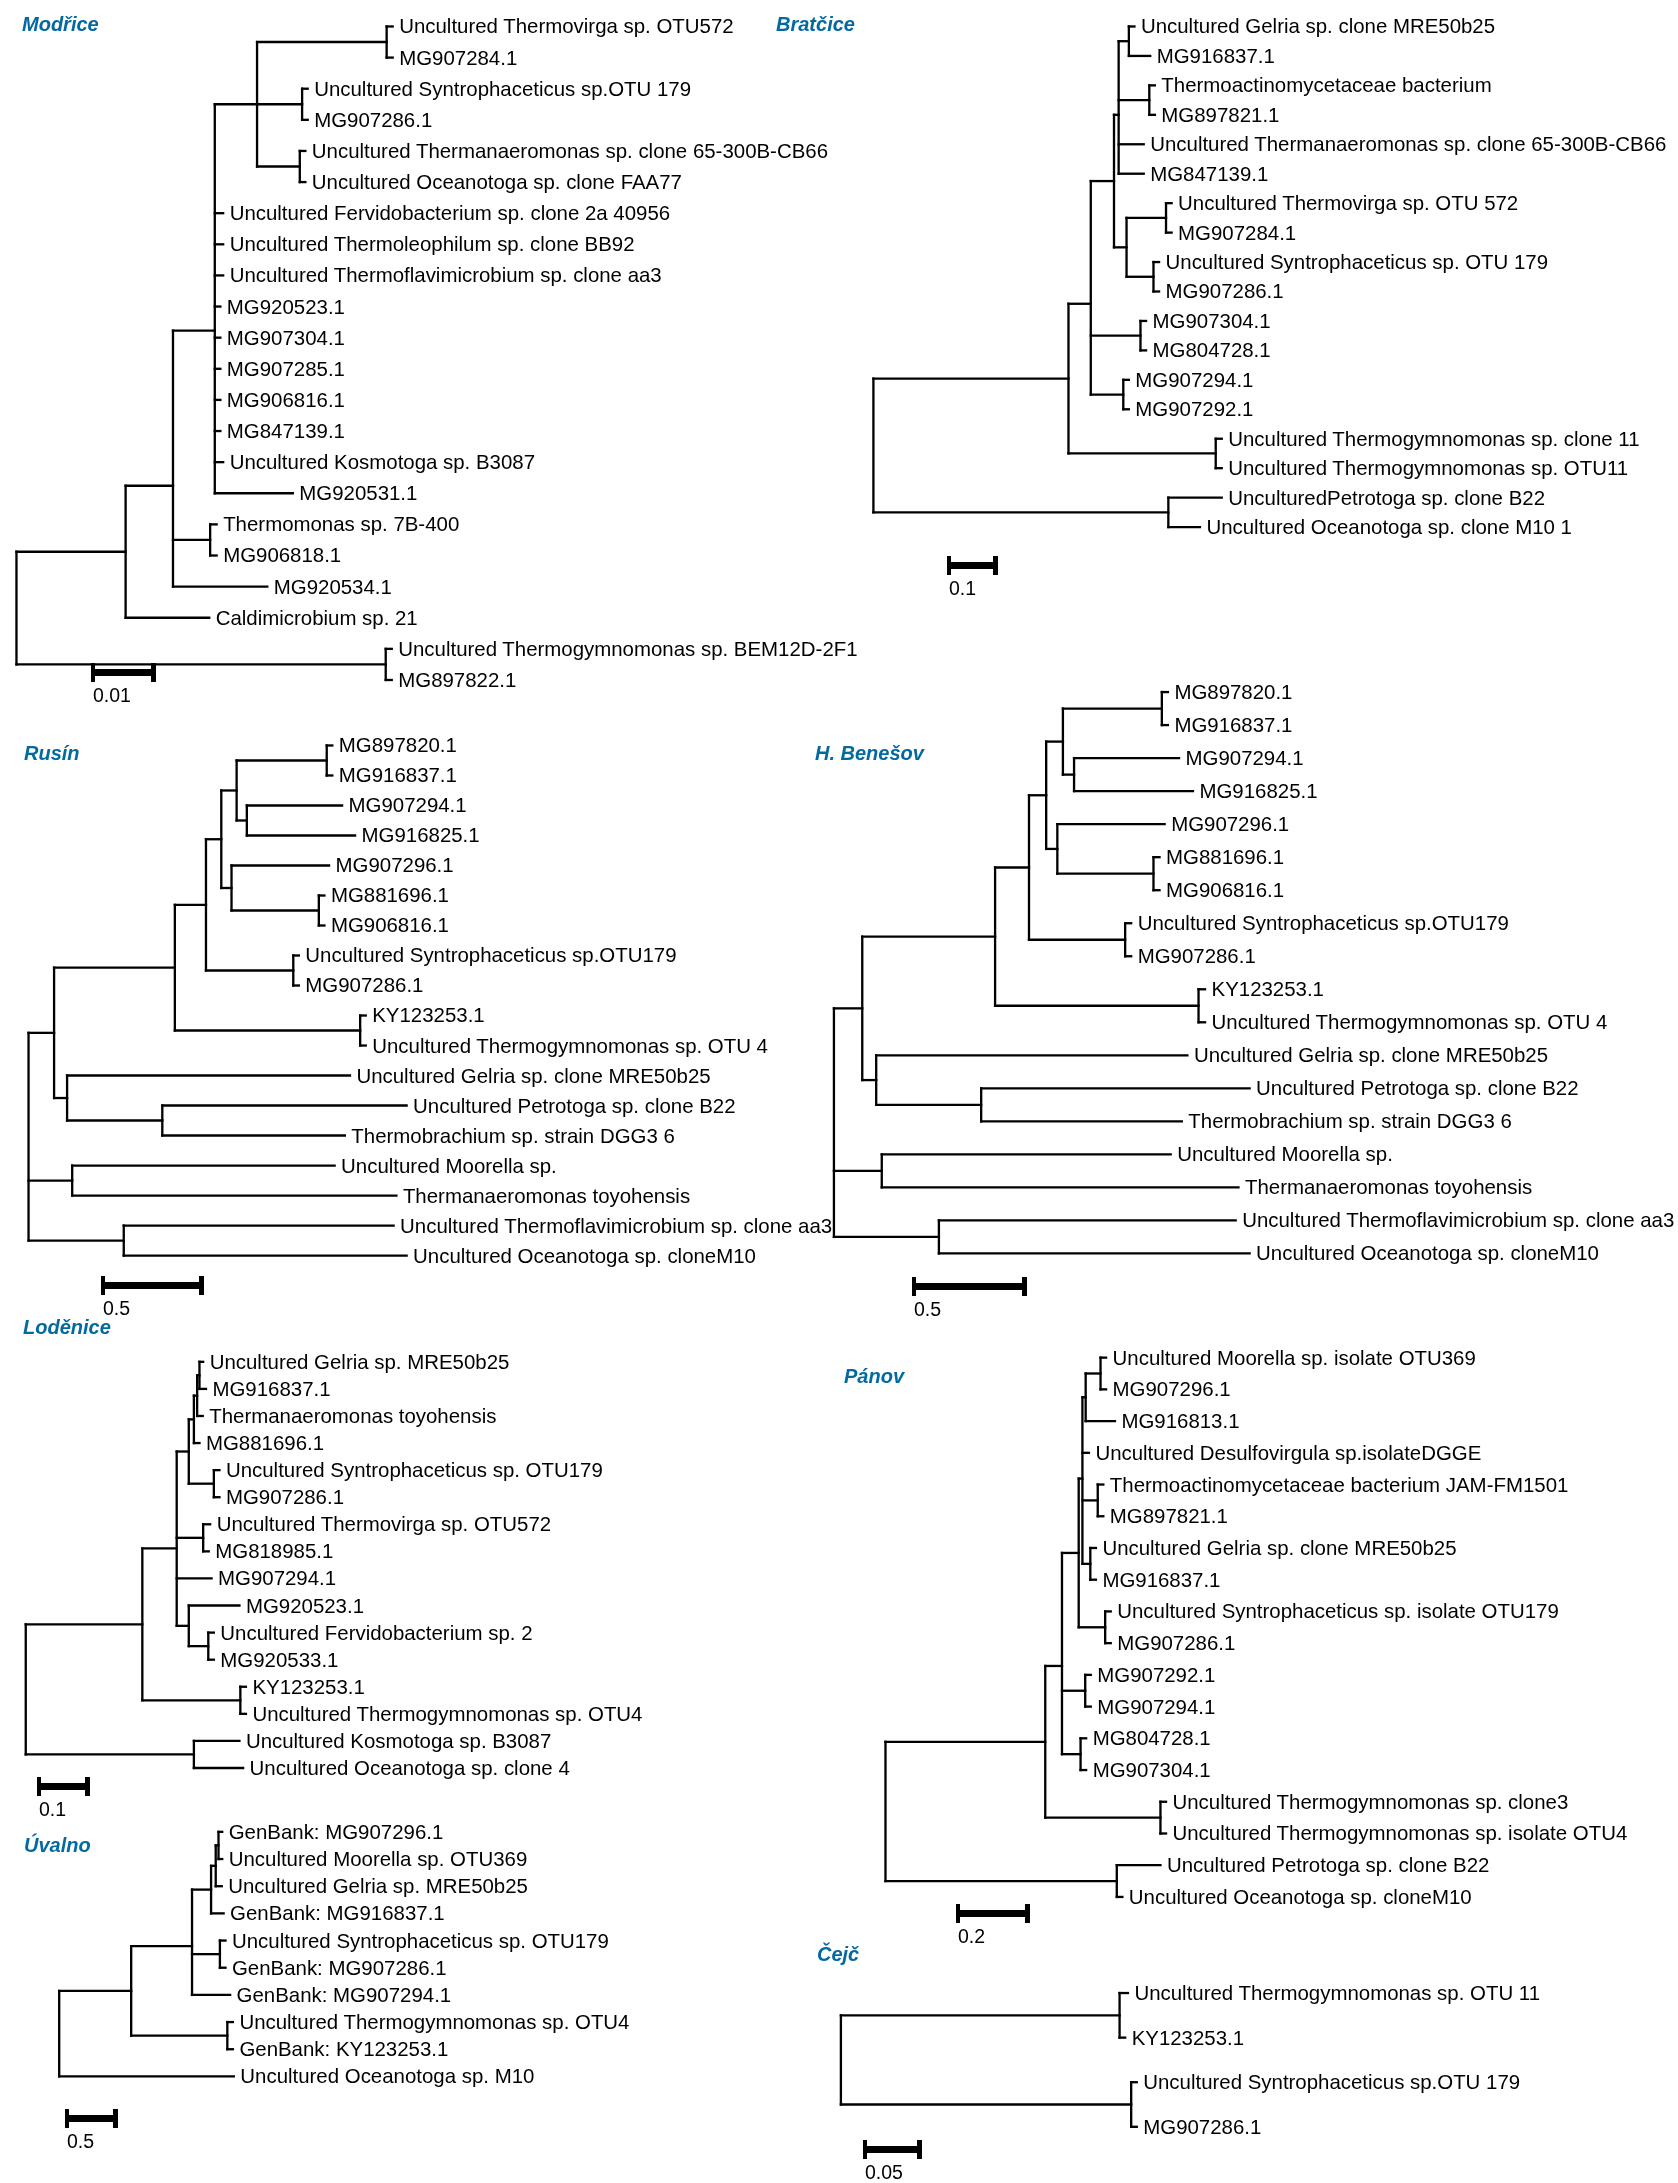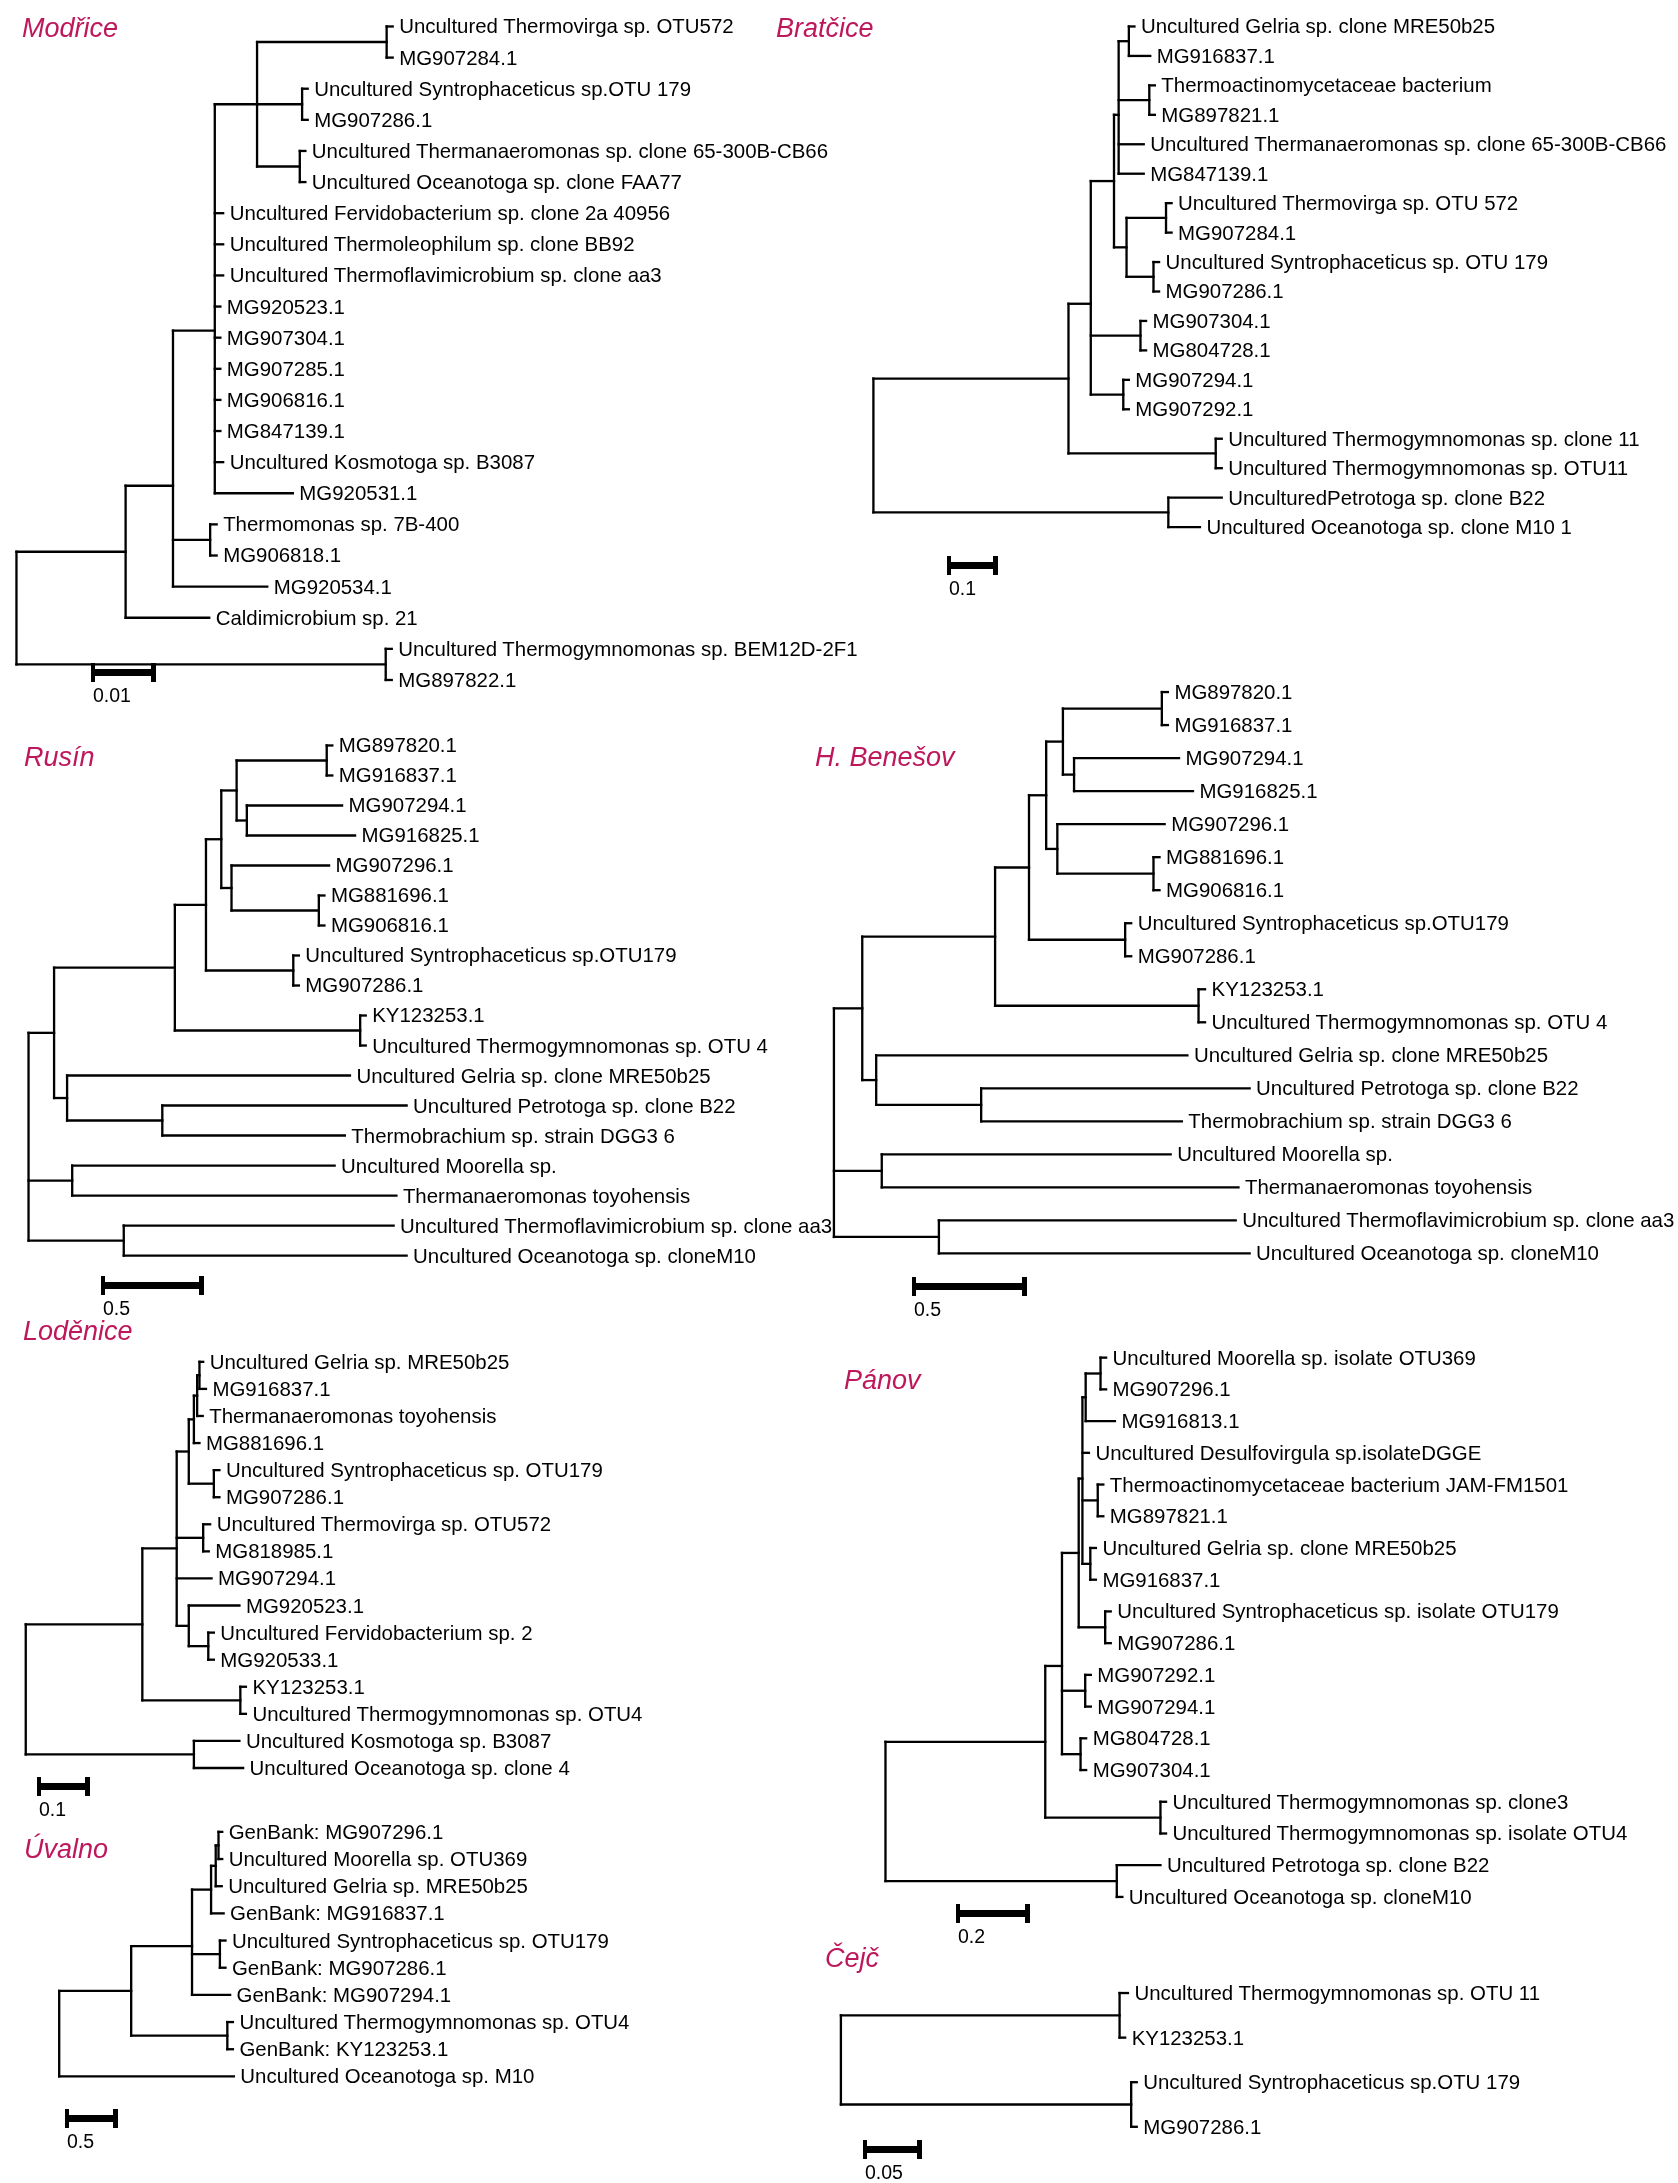--- a/index.html
+++ b/index.html
@@ -1,21 +1,21 @@
 <!DOCTYPE html>
 <html style="font-size:7.4px"><head>
 <meta charset="utf-8">
 <style>
   html,body{margin:0;padding:0;background:#ffffff;}
   body{width:1679px;height:2183px;overflow:hidden;
        font-family:"Liberation Sans","DejaVu Sans",sans-serif;}
   #stage{position:absolute;left:0;top:0;width:1679px;height:2183px;background:#fff;}
   #tree-svg{position:absolute;left:0;top:0;}
-  .panel-title{position:absolute;font-size:27px;font-weight:normal;font-style:italic;
-               color:#be185d;white-space:nowrap;letter-spacing:0px;}
+  .panel-title{position:absolute;font-size:20px;font-weight:bold;font-style:italic;
+               color:#0369a1;white-space:nowrap;letter-spacing:0px;}
   .sbar{position:absolute;}
   .sbar .bar{position:absolute;height:7.4px;background:#000;top:5.6px;left:0;}
   .sbar .tick{position:absolute;width:4.6px;height:18.6px;background:#000;top:0;}
   .sbar .sbar-label{position:absolute;top:21.4px;width:100%;
                     font-size:19.5px;color:#000;}
   svg text{fill:#000;font-family:"Liberation Sans","DejaVu Sans",sans-serif;}
 </style>
 </head>
 <body>
 
@@ -467,21 +467,21 @@
       </g>
     </svg>
 
   <div class="panel-title" style="left:22px;top:13px;">Modřice</div>
   <div class="panel-title" style="left:776px;top:13px;">Bratčice</div>
   <div class="panel-title" style="left:24px;top:742px;text-align:center;">Rusín</div>
   <div class="panel-title" style="left:815px;top:742px;">H. Benešov</div>
   <div class="panel-title" style="left:23px;top:1316px;">Loděnice</div>
   <div class="panel-title" style="left:844px;top:1365px;">Pánov</div>
   <div class="panel-title" style="left:24px;top:1834px;">Úvalno</div>
-  <div class="panel-title" style="left:817px;top:1943px;margin-left:8px;">Čejč</div>
+  <div class="panel-title" style="left:817px;top:1943px;">Čejč</div>
 
   <div id="scalebars">
       <div class="sbar" style="left: 93px; top: 663px; width: 60px; height: 45px;">
         <div class="bar" style="width: 60px;"></div>
         <div class="tick" style="left: -2.3px;"></div>
         <div class="tick" style="left: 58px;"></div>
         <div class="sbar-label">0.01</div>
       </div>
       <div class="sbar" style="left: 949px; top: 556px; width: 46px; height: 45px;">
         <div class="bar" style="width: 46px;"></div>

